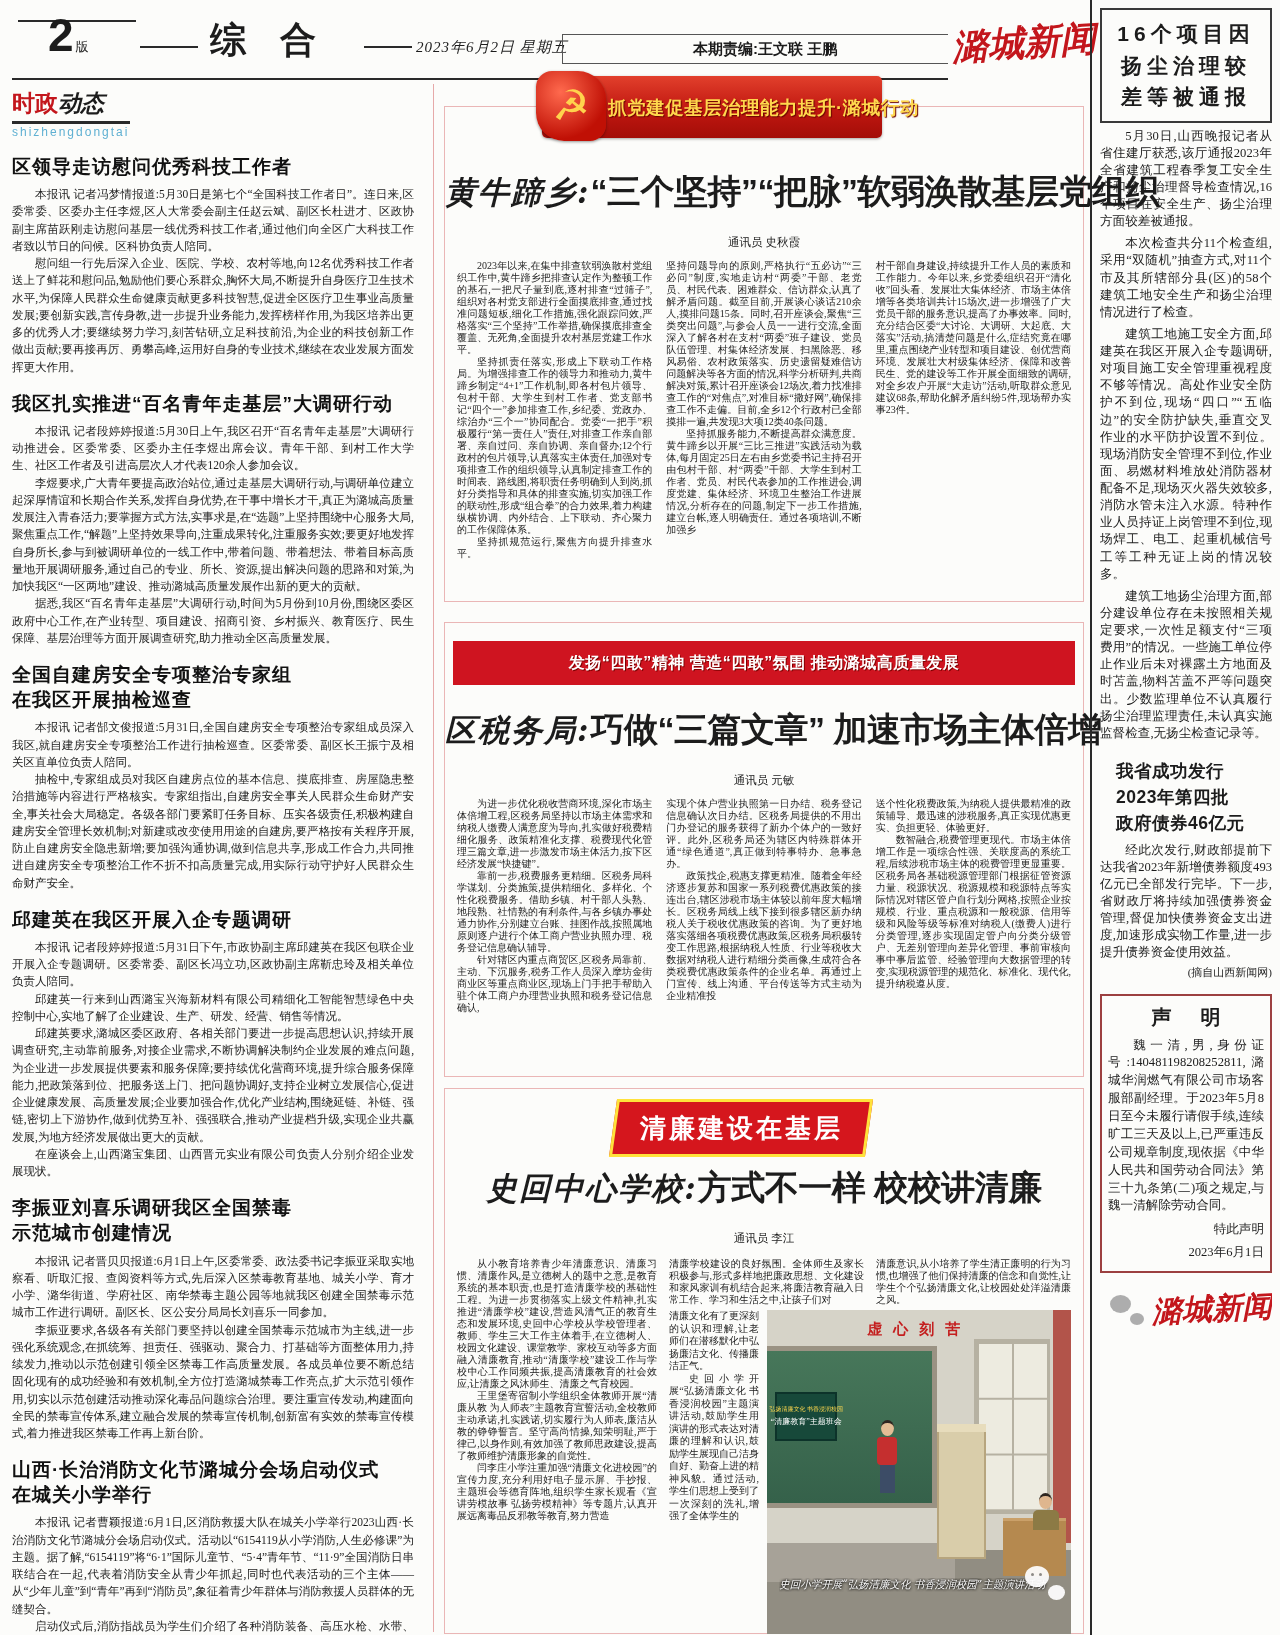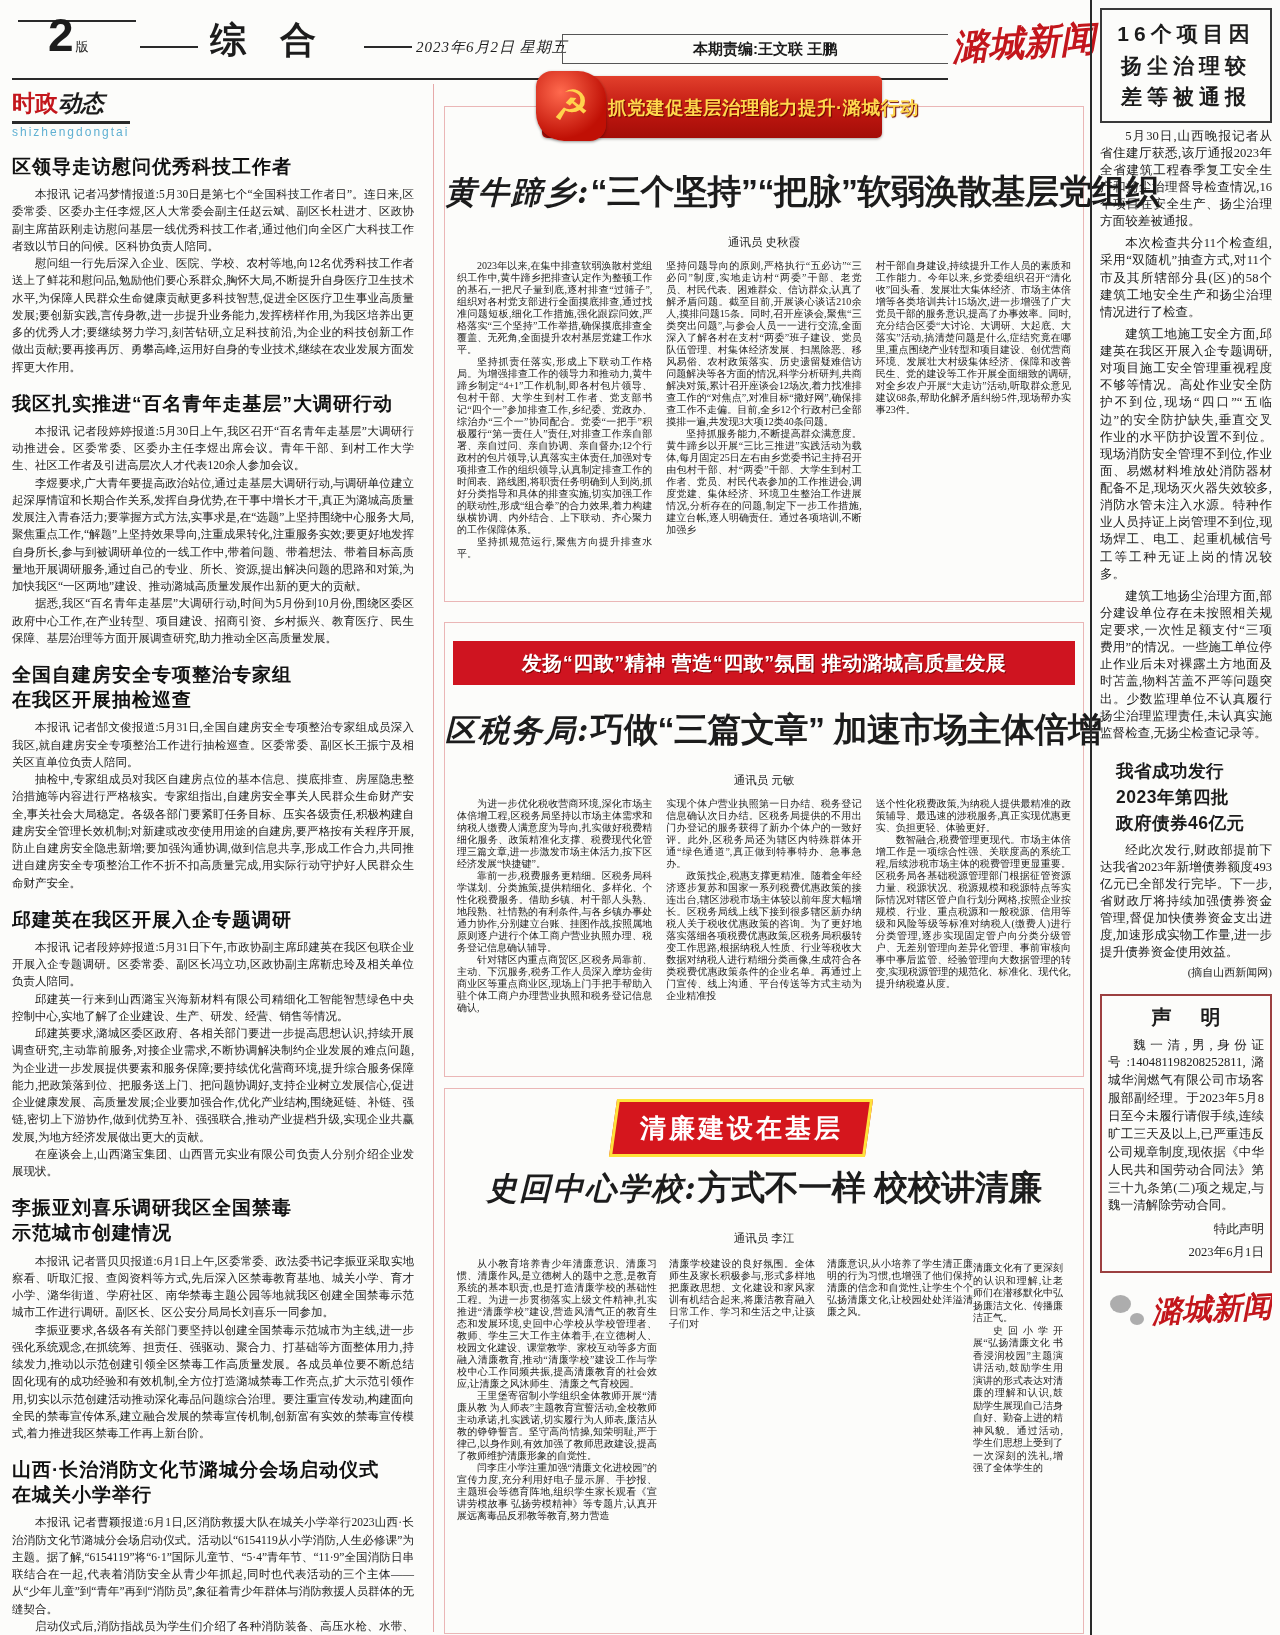--- a/index.html
+++ b/index.html
@@ -48,32 +48,32 @@
   .fh1{margin-top:62px;}
   .f-prefix{font-family:"DejaVu Serif",serif;font-style:italic;font-weight:700;font-size:31px;letter-spacing:2px;}
   .f-main{font-family:"Liberation Sans",sans-serif;font-weight:900;font-size:34px;letter-spacing:-.5px;text-align:right;}
   .f-byline{text-align:center;font-size:11.5px;margin-top:20px;font-family:"Liberation Sans",sans-serif;}
   .cols3{display:flex;gap:14px;padding:10px 12px 0;}
   .cols3 .fc{flex:1;min-width:0;}
   .fc p{margin:0;font-size:10px;line-height:1.2;text-align:justify;text-indent:2em;}
   .fc.cont p:first-child{text-indent:0;}
   .fbox2{top:542px;height:455px;}
   .banner2{margin:18px 8px 0;height:44px;background:#cf1420;display:flex;align-items:center;justify-content:center;}
-  .banner2-text{font-family:"Liberation Sans",sans-serif;font-weight:800;font-size:20px;color:#fff;
+  .banner2-text{font-family:"Liberation Sans",sans-serif;font-weight:800;font-size:16px;color:#fff;
                 letter-spacing:.5px;white-space:nowrap;text-shadow:1px 1px 0 #7e0000;}
   .fh2{margin-top:22px;}
   .fbox3{top:1008px;height:546px;}
   .banner3{position:absolute;left:168px;top:10px;width:250px;height:52px;background:#d5161d;border:3px solid #ffe23b;
            transform:skewX(-8deg);display:flex;align-items:center;justify-content:center;z-index:2;}
   .banner3-text{font-family:"Liberation Serif",serif;font-weight:700;font-size:26px;color:#fff;letter-spacing:3px;
                 transform:skewX(8deg);}
   .fh3{margin-top:76px;}
   .f3-row{display:flex;gap:12px;padding:12px 12px 0;height:388px;box-sizing:border-box;}
   .f3c1{width:200px;flex:none;}
-  .f3right{flex:1;min-width:0;display:flex;flex-direction:row;}
+  .f3right{flex:1;min-width:0;display:flex;flex-direction:column;}
   .f3top{display:flex;gap:12px;}
   .f3top .fc{flex:1;min-width:0;}
   .f3bottom{display:flex;gap:8px;flex:1;margin-top:4px;min-height:0;}
   .f3c2n{width:90px;flex:none;}
   .f3c2n p{font-size:10px;line-height:1.25;}
   
   .photo{flex:1;position:relative;background:#d6d3c8;overflow:hidden;min-width:0;}
   .ph-board{position:absolute;left:0;top:11%;width:56%;height:50%;background:linear-gradient(#47775a,#35614a);
             border:5px solid #9a9283;border-left:none;box-sizing:border-box;}
   .ph-screen{position:absolute;left:5%;top:27%;width:35%;height:30%;background:#17493a;border:2px solid #0d332a;

